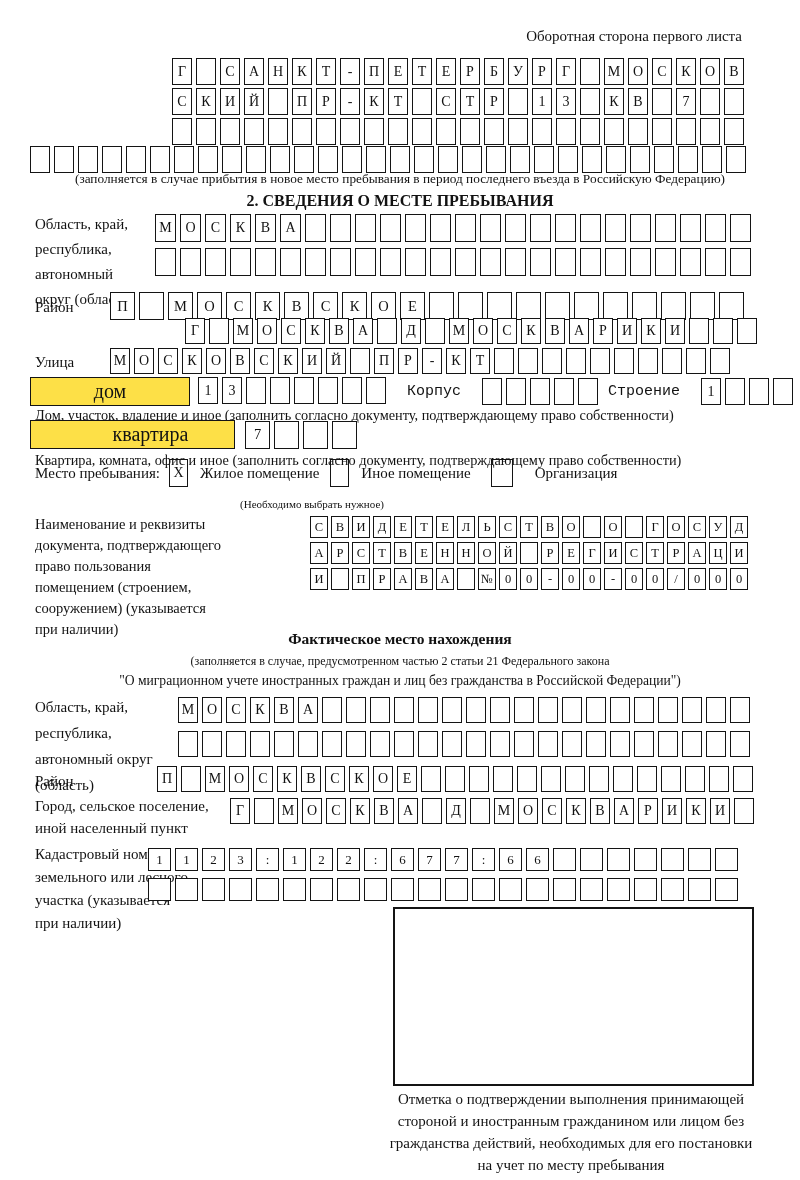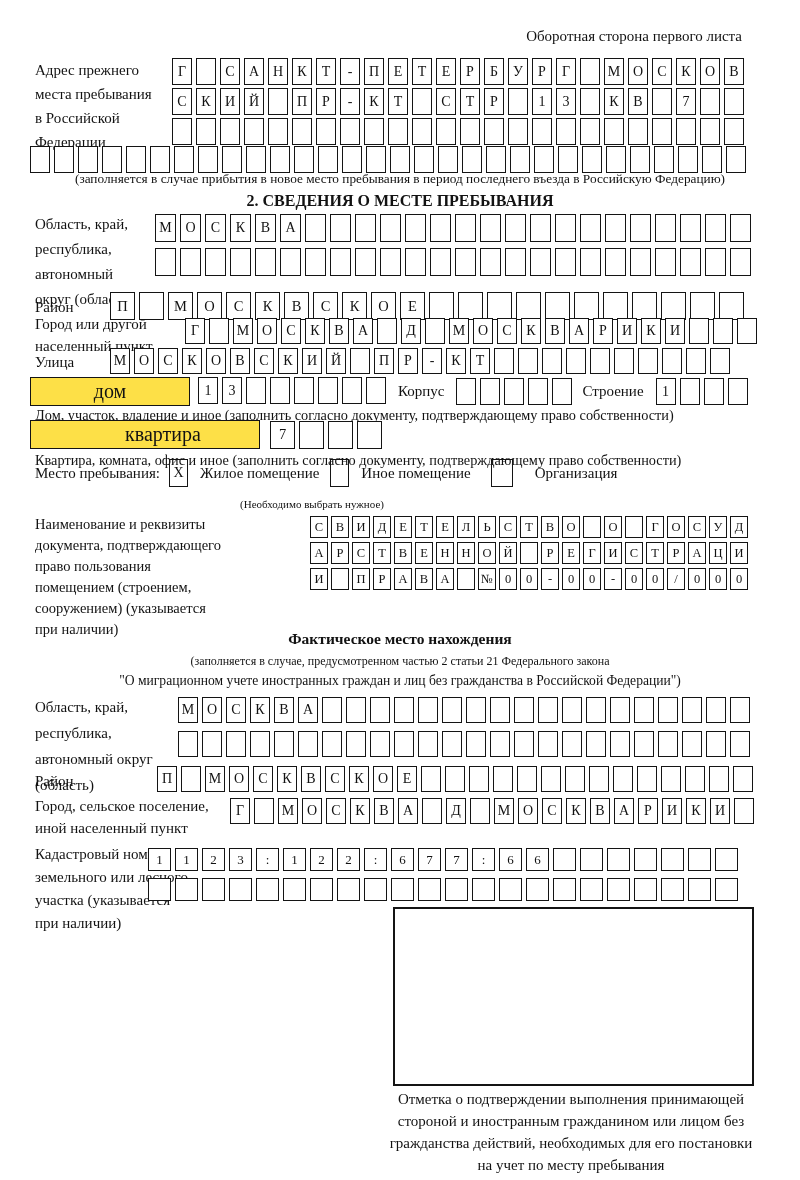--- a/index.html
+++ b/index.html
@@ -24,39 +24,35 @@
   .ch26 .cell{height:26px;}
   .cw20f .cell{width:20px;height:26px;}
   .cwdoc .cell{width:18px;height:22px;font-size:12.5px;}
   .cwkad .cell{width:23px;height:23px;font-size:13px;}
   .hrow{position:absolute;display:flex;align-items:center;font-size:15px;}
   .hrow .cells{display:flex;gap:4px;}
   .labelbox{
     box-sizing:border-box;border:1.7px solid #141414;display:flex;align-items:center;
     justify-content:center;font-size:20px;background:#fde047;flex:0 0 auto;
   }
-  .inltxt{margin:0 12px;flex:0 0 auto;}
+  .inltxt{margin:0 21px;flex:0 0 auto;font-family:Liberation Mono, monospace;}
   .cbx{
     box-sizing:border-box;border:1.7px solid #141414;width:19px;height:28px;
     display:flex;align-items:center;justify-content:center;font-size:14px;flex:0 0 auto;
   }
   .note{position:absolute;font-size:13.3px;color:#121212;}
   .bigbox{position:absolute;border:2px solid #141414;background:#fff;}
 </style>
 </head>
 <body>
 
 <div id="page">
 
   <div class="abs" style="top:16px;right:58px;font-size:15px;margin-top:12px;">Оборотная сторона первого листа</div>
 
-  <div class="lbl" style="left:35px;top:58px;">Адрес прежнего
-места пребывания
-в Российской
-Федерации</div>
 
   <div class="row cw20" style="left:172px;top:58px;">
       <div class="cell">Г</div>
       <div class="cell"></div>
       <div class="cell">С</div>
       <div class="cell">А</div>
       <div class="cell">Н</div>
       <div class="cell">К</div>
       <div class="cell">Т</div>
       <div class="cell">-</div>
@@ -242,22 +238,20 @@
       <div class="cell"></div>
       <div class="cell"></div>
       <div class="cell"></div>
       <div class="cell"></div>
       <div class="cell"></div>
       <div class="cell"></div>
       <div class="cell"></div>
       <div class="cell"></div>
     </div>
 
-  <div class="lbl" style="left:35px;top:313px;line-height:22px;">Город или другой
-населенный пункт</div>
   <div class="row cw20 ch26" style="left:185px;top:318px;">
       <div class="cell">Г</div>
       <div class="cell"></div>
       <div class="cell">М</div>
       <div class="cell">О</div>
       <div class="cell">С</div>
       <div class="cell">К</div>
       <div class="cell">В</div>
       <div class="cell">А</div>
       <div class="cell"></div>
@@ -332,21 +326,21 @@
     <div class="cells cw20">
         <div class="cell">1</div>
         <div class="cell"></div>
         <div class="cell"></div>
         <div class="cell"></div>
       </div>
   </div>
   <div class="note" style="left:35px;top:407px;font-size:14.3px;">Дом, участок, владение и иное (заполнить согласно документу, подтверждающему право собственности)</div>
 
   <div class="hrow" style="left:30px;top:420px;">
-    <div class="labelbox" style="width:230px;height:29px;padding-left:36px;">квартира</div>
+    <div class="labelbox" style="width:205px;height:29px;padding-left:36px;">квартира</div>
     <div class="cells cw25 g5" style="margin-left:10px;">
         <div class="cell">7</div>
         <div class="cell"></div>
         <div class="cell"></div>
         <div class="cell"></div>
       </div>
   </div>
   <div class="note" style="left:35px;top:452px;font-size:14.3px;">Квартира, комната, офис и иное (заполнить согласно документу, подтверждающему право собственности)</div>
 
   <div class="hrow" style="left:35px;top:452px;margin-top:7px;">

